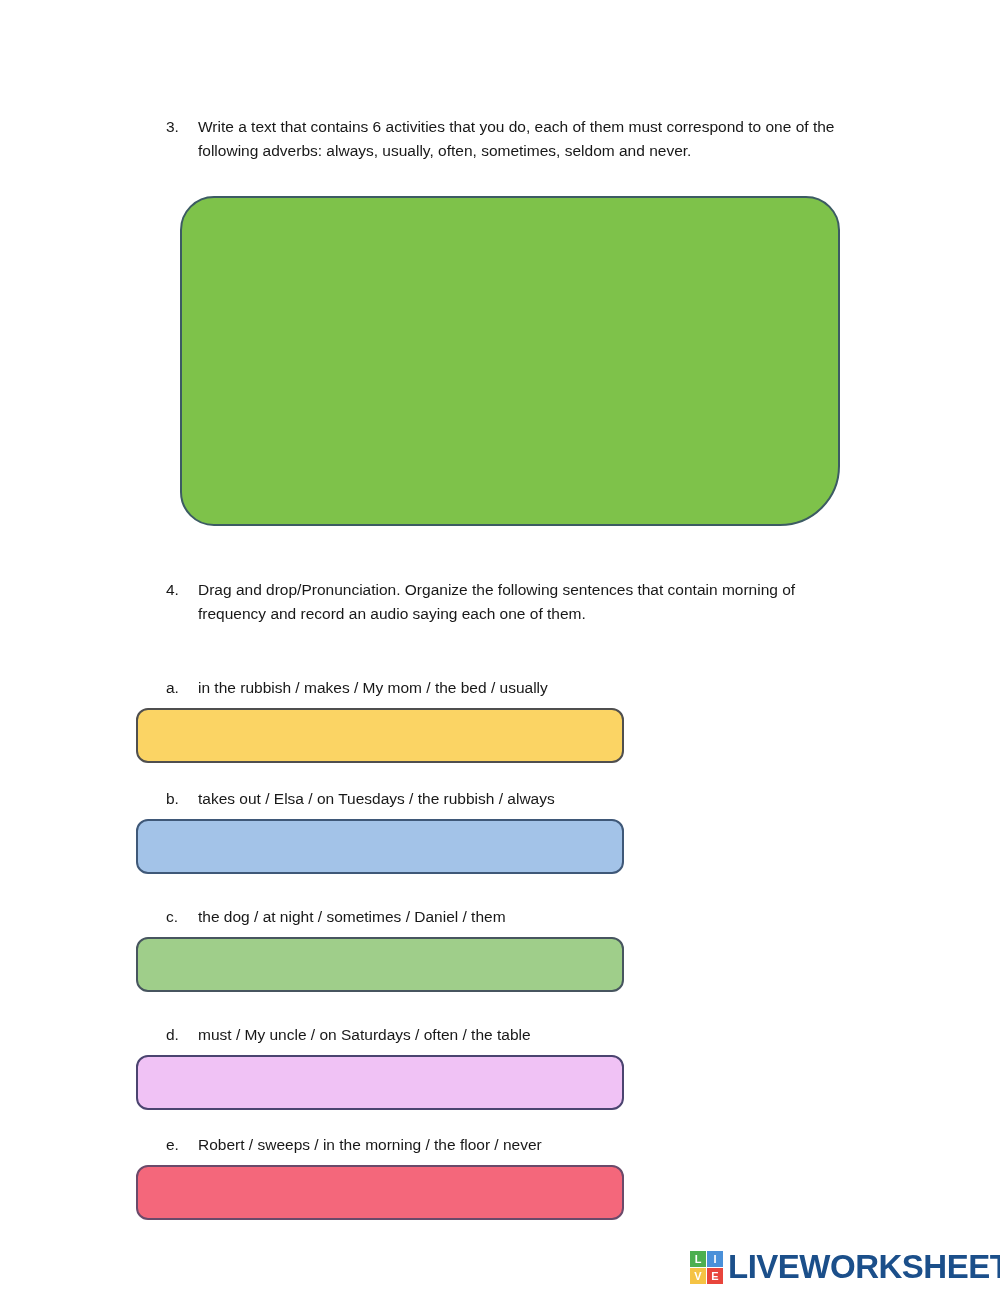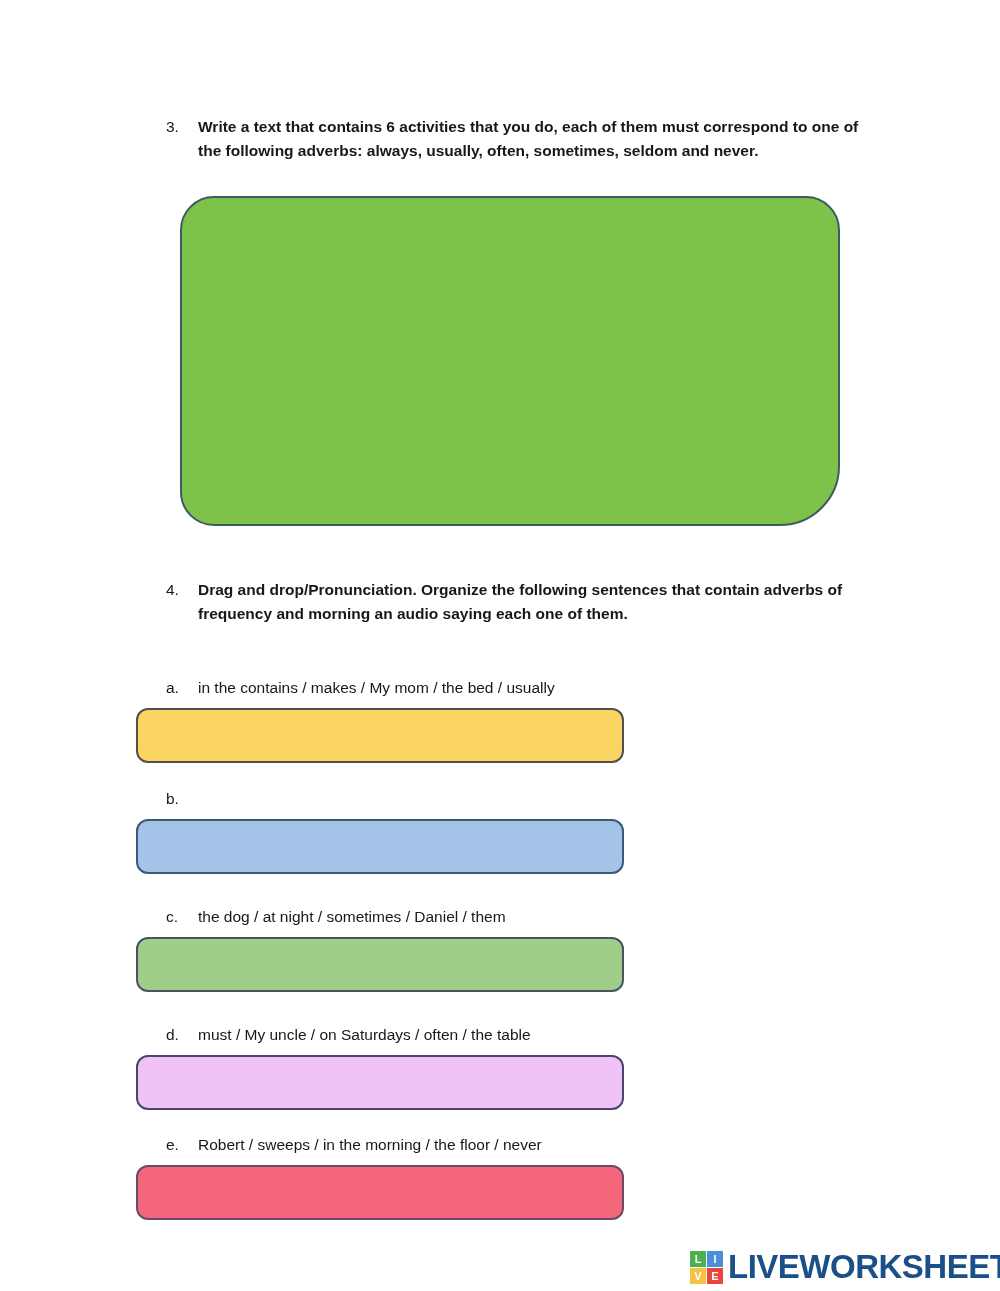--- a/index.html
+++ b/index.html
@@ -29,21 +29,20 @@
     width: 32px;
     flex: 0 0 32px;
     font-size: 15.5px;
     line-height: 24px;
     color: #181818;
   }
   .q-text {
     font-size: 15.5px;
     line-height: 24px;
     color: #181818;
-    font-weight: bold;
   }
 
   #question-3 { left: 166px; top: 115px; width: 700px; }
   #question-4 { left: 166px; top: 578px; width: 700px; }
 
   
   .textarea-box {
     position: absolute;
     left: 180px;
     top: 196px;
@@ -144,34 +143,35 @@
 
   <div class="question" id="question-3">
     <span class="q-num">3.</span>
     <span class="q-text">Write a text that contains 6 activities that you do, each of them must correspond to one of the following adverbs: always, usually, often, sometimes, seldom and never.</span>
   </div>
 
   <div class="textarea-box" id="answer-textarea-3"></div>
 
   <div class="question" id="question-4">
     <span class="q-num">4.</span>
-    <span class="q-text">Drag and drop/Pronunciation. Organize the following sentences that contain adverbs of frequency and morning an audio saying each one of them.</span>
+    <span class="q-text">Drag and drop/Pronunciation. Organize the following sentences that contain morning of frequency and record an audio saying each one of them.</span>
   </div>
 
   <div class="dd-item" id="dd-item-a">
     <div class="dd-label">
       <span class="dd-letter">a.</span>
-      <span class="dd-sentence">in the contains / makes / My mom / the bed / usually</span>
+      <span class="dd-sentence">in the rubbish / makes / My mom / the bed / usually</span>
     </div>
     <div class="dd-dropzone" id="dropzone-a"></div>
   </div>
 
   <div class="dd-item" id="dd-item-b">
     <div class="dd-label">
       <span class="dd-letter">b.</span>
+      <span class="dd-sentence">takes out / Elsa / on Tuesdays / the rubbish / always</span>
     </div>
     <div class="dd-dropzone" id="dropzone-b"></div>
   </div>
 
   <div class="dd-item" id="dd-item-c">
     <div class="dd-label">
       <span class="dd-letter">c.</span>
       <span class="dd-sentence">the dog / at night / sometimes / Daniel / them</span>
     </div>
     <div class="dd-dropzone" id="dropzone-c"></div>

